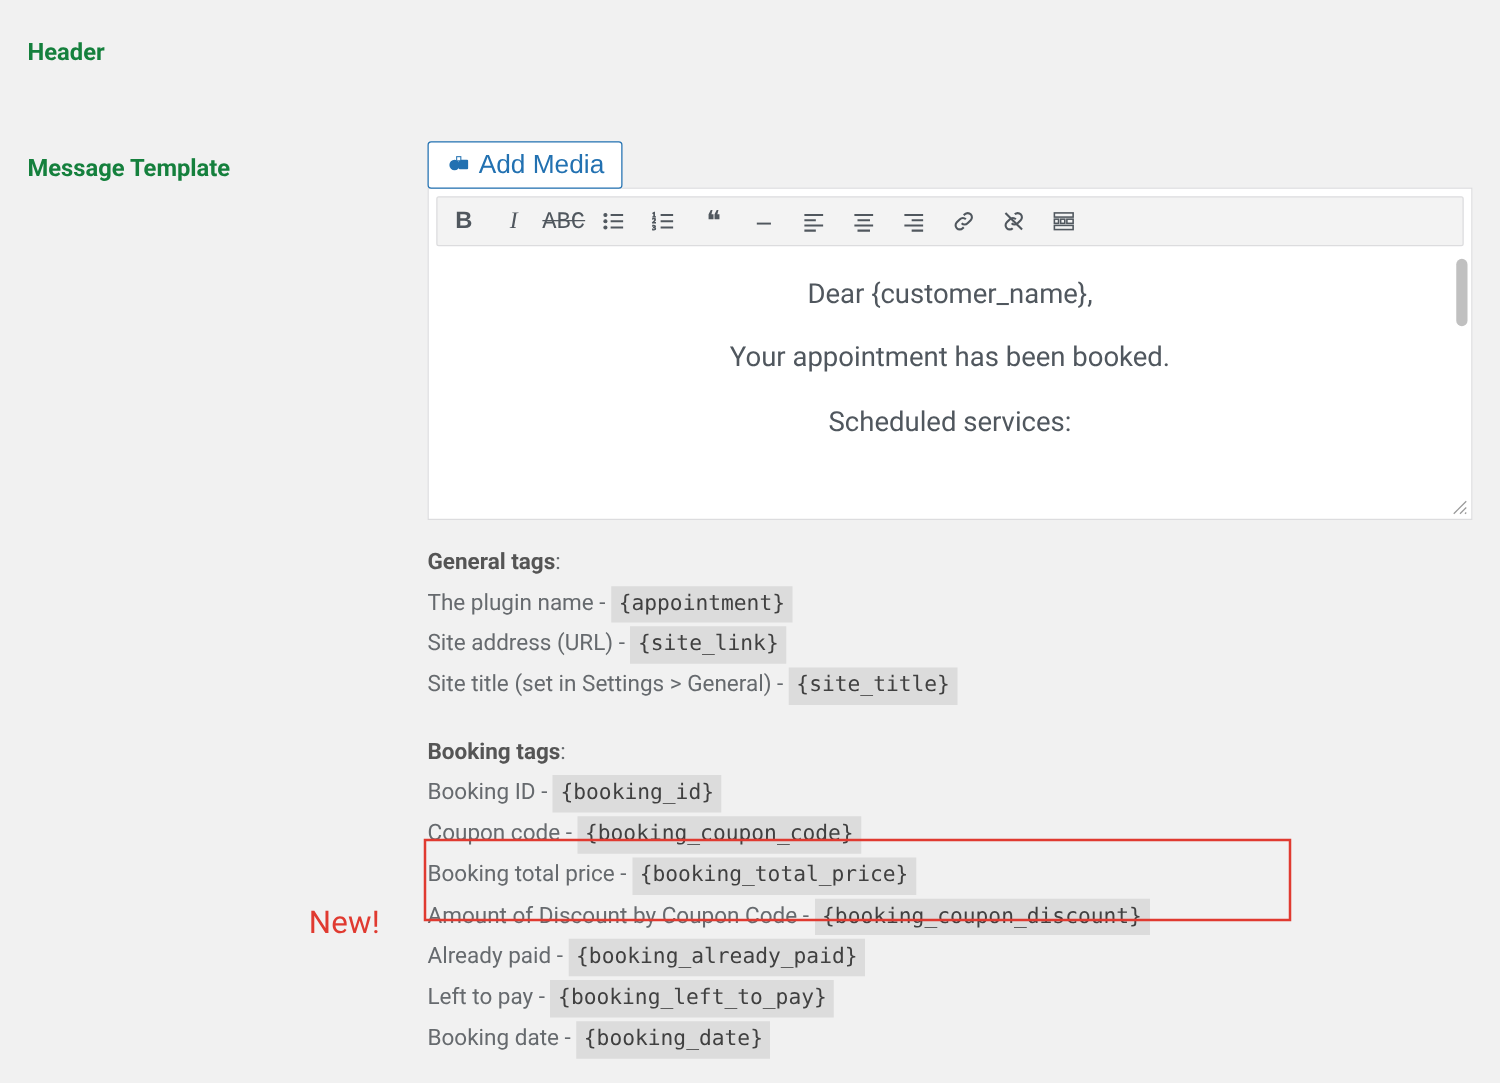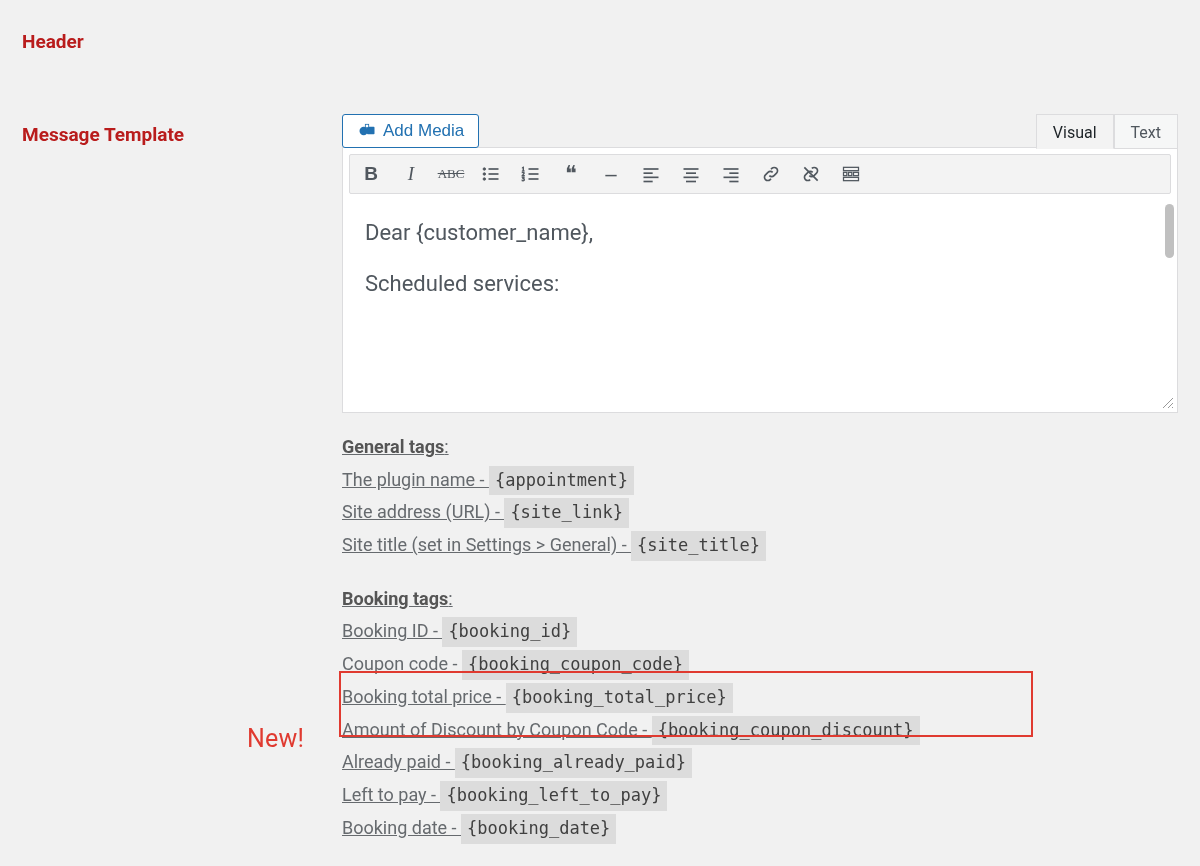--- a/index.html
+++ b/index.html
@@ -19,21 +19,21 @@
   .row {
     display: flex;
     align-items: flex-start;
     margin-bottom: 60px;
   }
   .row.row-template { margin-bottom: 16px; }
   .label-col {
     width: 320px;
     font-weight: 700;
     font-size: 19px;
-    color: #b91c1c;
+    color: #15803d;
     padding-top: 10px;
   }
   .field-col {
     flex: 1;
   }
   .header-input {
     width: 100%;
     height: 42px;
     padding: 6px 10px;
     font-size: 19px;
@@ -50,21 +50,21 @@
   }
   .add-media-btn {
     display: inline-flex;
     align-items: center;
     gap: 6px;
     border: 1px solid #2271b1;
     color: #2271b1;
     background: #fff;
     padding: 6px 14px;
     border-radius: 3px;
-    font-size: 17px;
+    font-size: 21px;
     cursor: pointer;
   }
   .add-media-btn svg { width: 20px; height: 20px; }
   .editor-tabs {
     display: flex;
     gap: 0;
   }
   .editor-tab {
     border: 1px solid #dcdcde;
     background: #f6f7f7;
@@ -111,20 +111,21 @@
   .tb-btn.bold { font-weight: 800; font-family: -apple-system, sans-serif; font-size:19px;}
   .tb-btn.italic { font-style: italic; font-size: 19px; }
   .editor-body {
     position: relative;
     height: 218px;
     padding: 20px 22px;
     font-size: 22px;
     color: #50575e;
     overflow: hidden;
     font-family: -apple-system, BlinkMacSystemFont, "Segoe UI", Roboto, Arial, sans-serif;
+    text-align: center;
   }
   .editor-body p { margin: 0 0 14px; line-height: 1.7; }
   .scrollbar-thumb {
     position: absolute;
     right: 3px;
     top: 10px;
     width: 9px;
     height: 54px;
     background: #c0c0c0;
     border-radius: 5px;
@@ -134,21 +135,20 @@
     right: 2px;
     bottom: 2px;
     width: 14px;
     height: 14px;
   }
   .tags-block {
     margin-top: 18px;
     font-size: 18px;
     color: #666a6e;
     line-height: 1.75;
-    text-decoration: underline;
   }
   .tags-block .section-title {
     font-weight: 700;
     color: #555;
   }
   .tag-pill {
     display: inline-block;
     background: #dcdcdc;
     color: #404040;
     padding: 0 6px;
@@ -184,31 +184,27 @@
 
       <div class="editor-top">
         <button class="add-media-btn">
           <svg viewBox="0 0 24 24">
             <circle cx="8" cy="12" r="5" fill="#2271b1"></circle>
             <rect x="12" y="7" width="9" height="9" rx="1" fill="#2271b1"></rect>
             <rect x="10" y="4" width="4" height="4" fill="#fff" stroke="#2271b1"></rect>
           </svg>
           <span>Add Media</span>
         </button>
-        <div class="editor-tabs">
-          <div class="editor-tab active">Visual</div>
-          <div class="editor-tab">Text</div>
-        </div>
       </div>
 
       <div class="editor-wrap">
         <div class="toolbar">
           <span class="tb-btn bold">B</span>
           <span class="tb-btn italic">I</span>
-          <span class="tb-btn" style="text-decoration:line-through;font-size:13px;font-family:Liberation Serif, serif;">ABC</span>
+          <span class="tb-btn" style="text-decoration:line-through;font-size:19px;font-family:Liberation Mono, monospace;">ABC</span>
           <span class="tb-btn">
             <svg viewBox="0 0 24 24">
                 <circle cx="4" cy="6" r="1.5" fill="#50575e"></circle>
                 <line x1="9" y1="6" x2="21" y2="6" stroke-width="2"></line>
                 <circle cx="4" cy="12" r="1.5" fill="#50575e"></circle>
                 <line x1="9" y1="12" x2="21" y2="12" stroke-width="2"></line>
                 <circle cx="4" cy="18" r="1.5" fill="#50575e"></circle>
                 <line x1="9" y1="18" x2="21" y2="18" stroke-width="2"></line>
               </svg>
           </span>
@@ -267,20 +263,21 @@
                 <rect x="3" y="10" width="4" height="4" stroke-width="1.5"></rect>
                 <rect x="9" y="10" width="4" height="4" stroke-width="1.5"></rect>
                 <rect x="15" y="10" width="6" height="4" stroke-width="1.5"></rect>
                 <rect x="3" y="16" width="18" height="4" stroke-width="1.5"></rect>
               </svg>
           </span>
         </div>
 
         <div class="editor-body">
           <p>Dear {customer_name},</p>
+          <p>Your appointment has been booked.</p>
           <p>Scheduled services:</p>
           <div class="scrollbar-thumb"></div>
           <svg class="resize-handle" viewBox="0 0 14 14">
             <line x1="2" y1="12" x2="12" y2="2" stroke="#999" stroke-width="1"></line>
             <line x1="7" y1="12" x2="12" y2="7" stroke="#999" stroke-width="1"></line>
             <line x1="11" y1="12" x2="12" y2="11" stroke="#999" stroke-width="1"></line>
           </svg>
         </div>
       </div>
 

